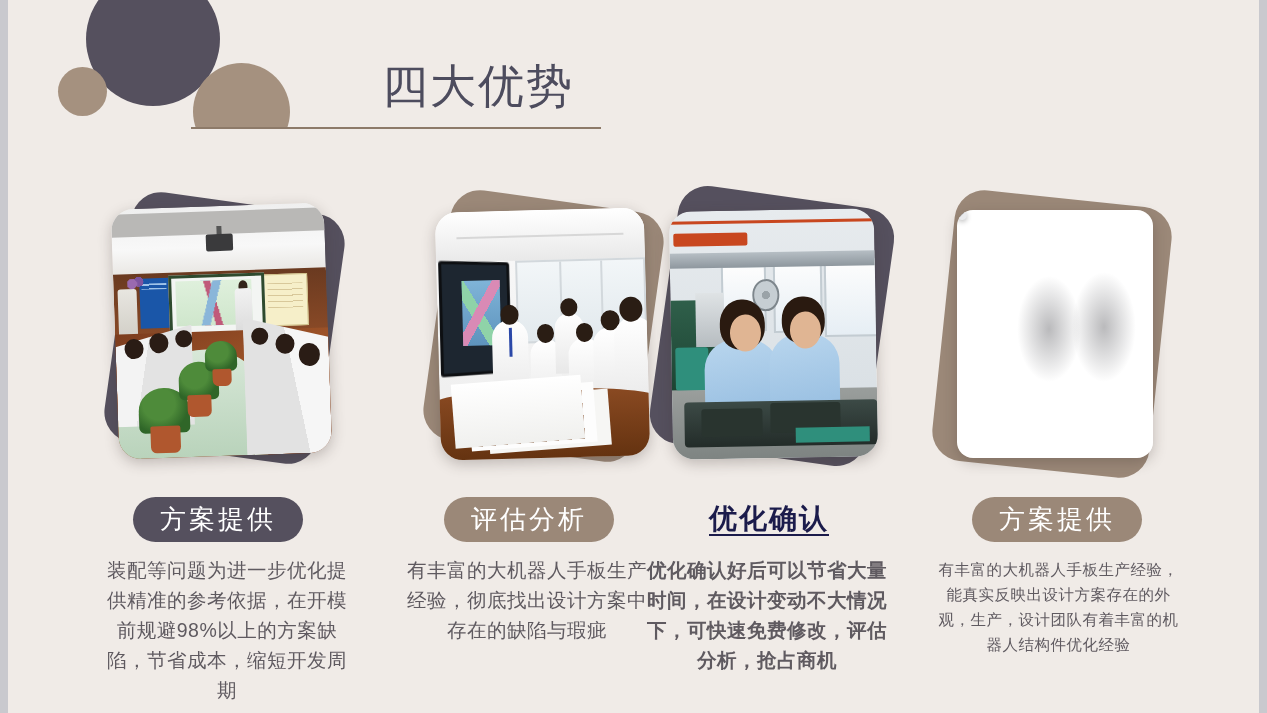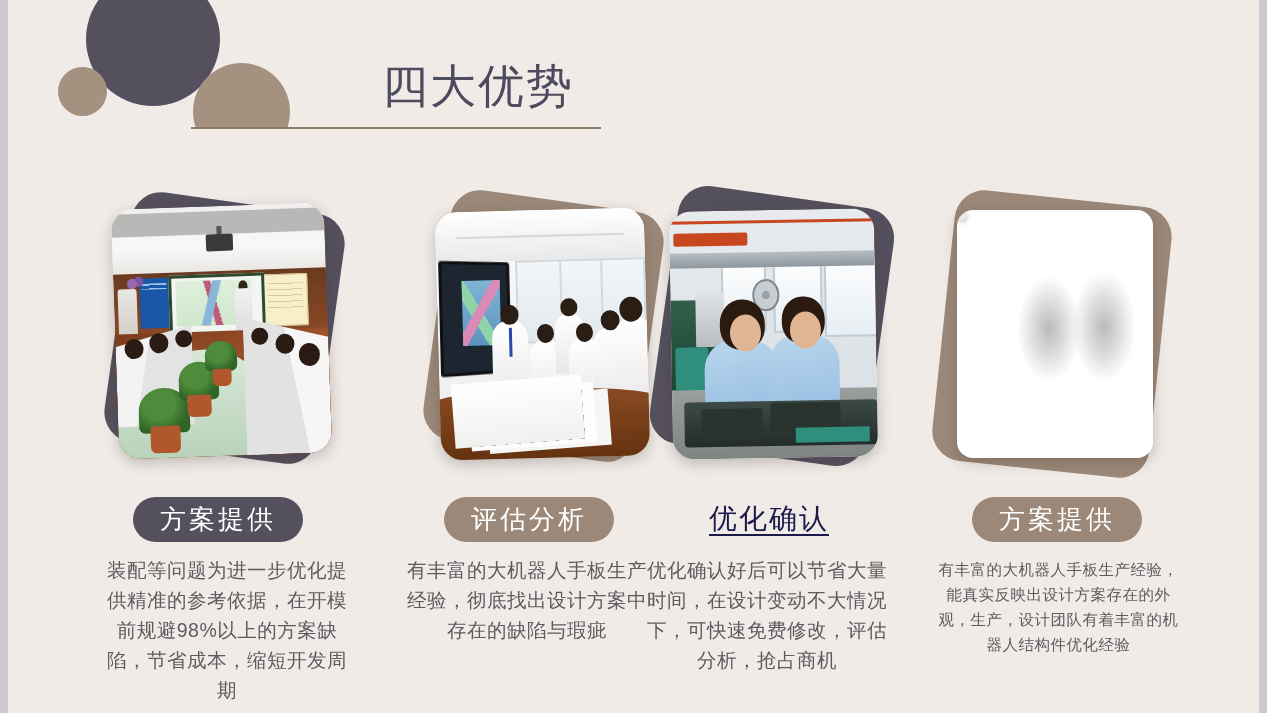--- a/index.html
+++ b/index.html
@@ -31,21 +31,21 @@
   .page-title{
     position:absolute;left:356px;top:60px;
     font-size:46px;line-height:52px;letter-spacing:2px;
     color:#4d4c5e;white-space:nowrap;margin-left:18px;
   }
 
   
   .card{position:absolute;top:180px;width:300px;height:530px;}
   .card-1{left:95px;}
   .card-2{left:370px;margin-left:36px;}
-  .card-3{left:645px;}
+  .card-3{left:645px;font-weight:bold;}
   .card-4{left:915px;}
 
   .backdrop{
     position:absolute;border-radius:30px;
   }
   .photo-frame{
     position:absolute;border-radius:22px;overflow:hidden;
     box-shadow:0 4px 14px rgba(60,50,45,.28);
   }
   .photo{position:absolute;inset:0;overflow:hidden;}

